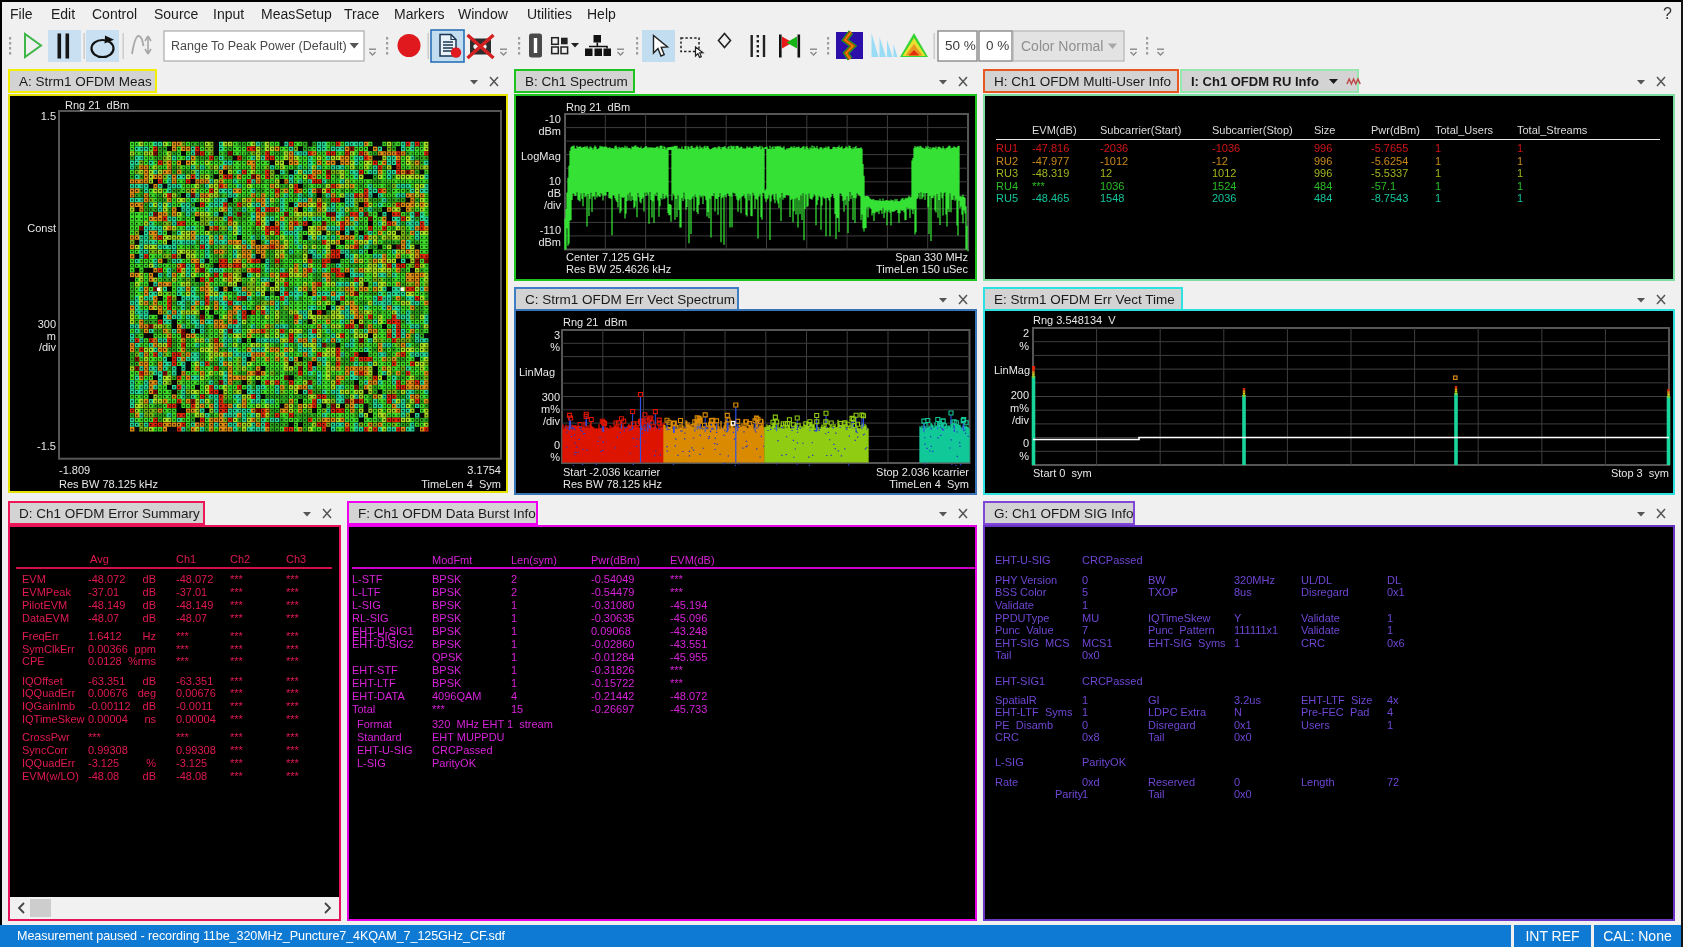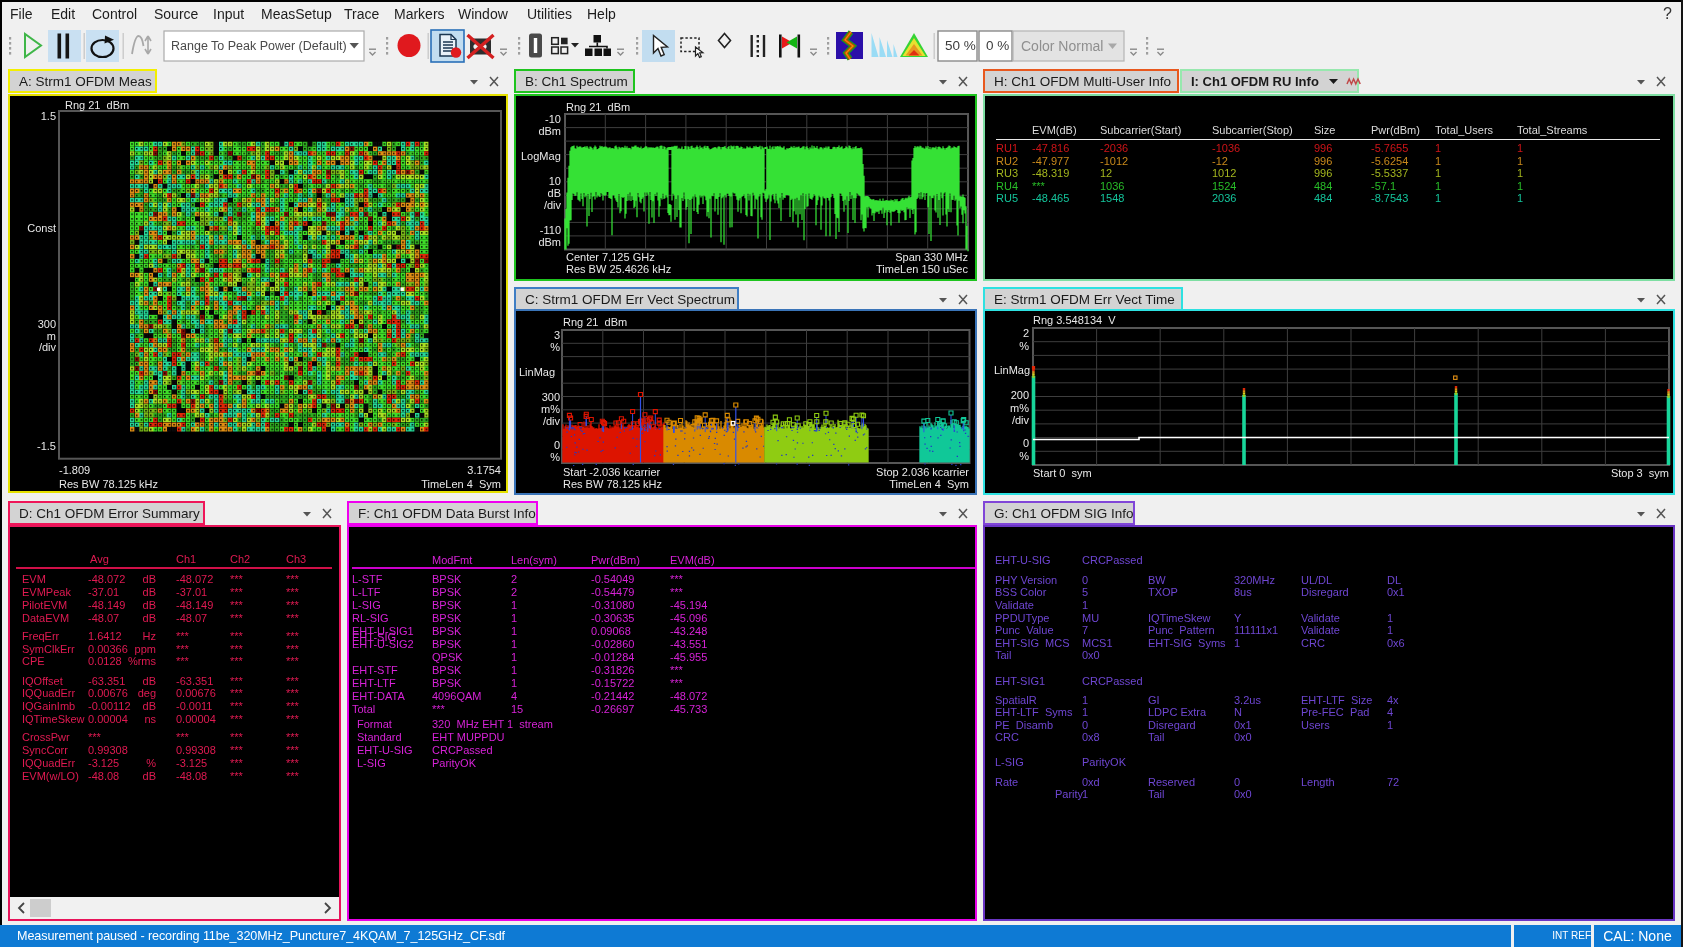--- a/index.html
+++ b/index.html
@@ -618,14 +618,14 @@
 <span style="left:1148px;top:776px">Reserved</span>
 <span style="left:1234px;top:776px">0</span>
 <span style="left:1301px;top:776px">Length</span>
 <span style="left:1387px;top:776px">72</span>
 <span style="left:1055px;top:788px">Parity</span>
 <span style="left:1082px;top:788px">1</span>
 <span style="left:1148px;top:788px">Tail</span>
 <span style="left:1234px;top:788px">0x0</span>
 </div>
 <div class="abs" style="left:0px;top:925px;width:1511px;height:22px;background:#0e7ad4;color:#fff;font-size:12.6px;letter-spacing:-0.1px;line-height:22px;padding-left:17px">Measurement paused - recording 11be_320MHz_Puncture7_4KQAM_7_125GHz_CF.sdf</div>
-<div class="abs" style="left:1514px;top:925px;width:77px;height:22px;background:#0e7ad4;color:#fff;font-size:10px;line-height:22px;text-align:right">INT REF</div>
+<div class="abs" style="left:1514px;top:925px;width:77px;height:22px;background:#0e7ad4;color:#fff;font-size:14px;line-height:22px;text-align:center">INT REF</div>
 <div class="abs" style="left:1594px;top:925px;width:87px;height:22px;background:#0e7ad4;color:#fff;font-size:14px;line-height:22px;text-align:center">CAL: None</div>
 </div>
 </body></html>

